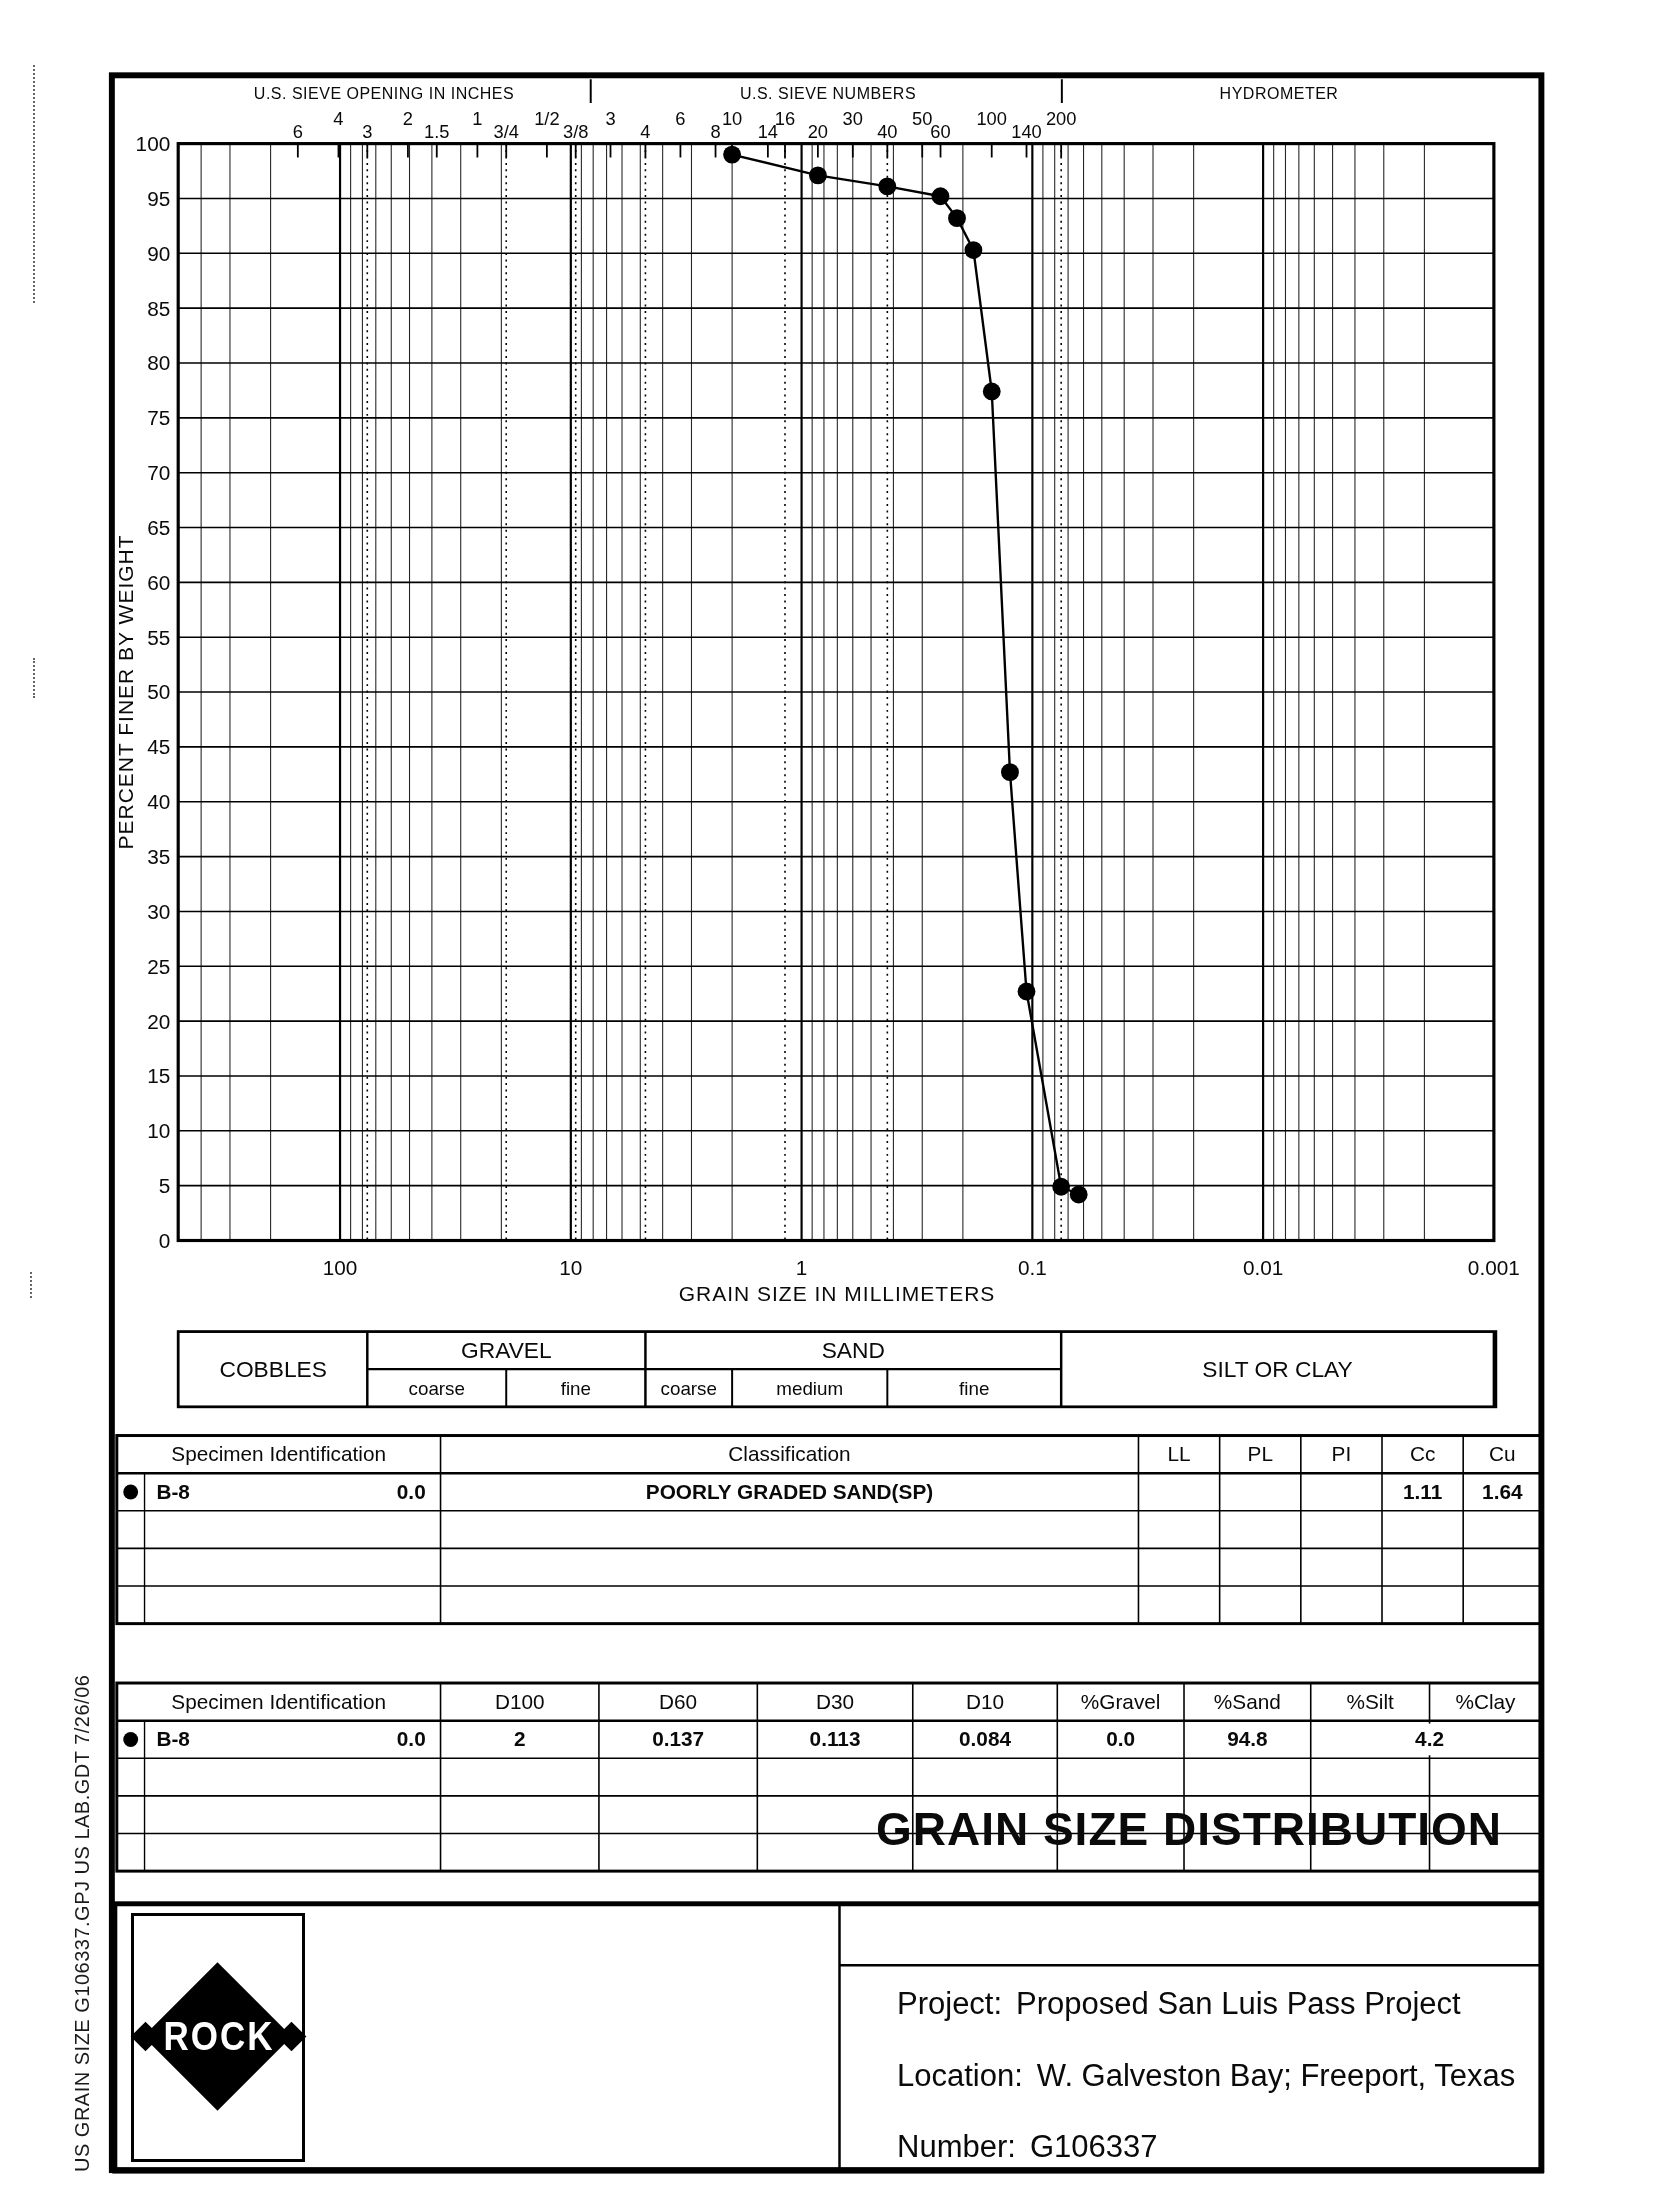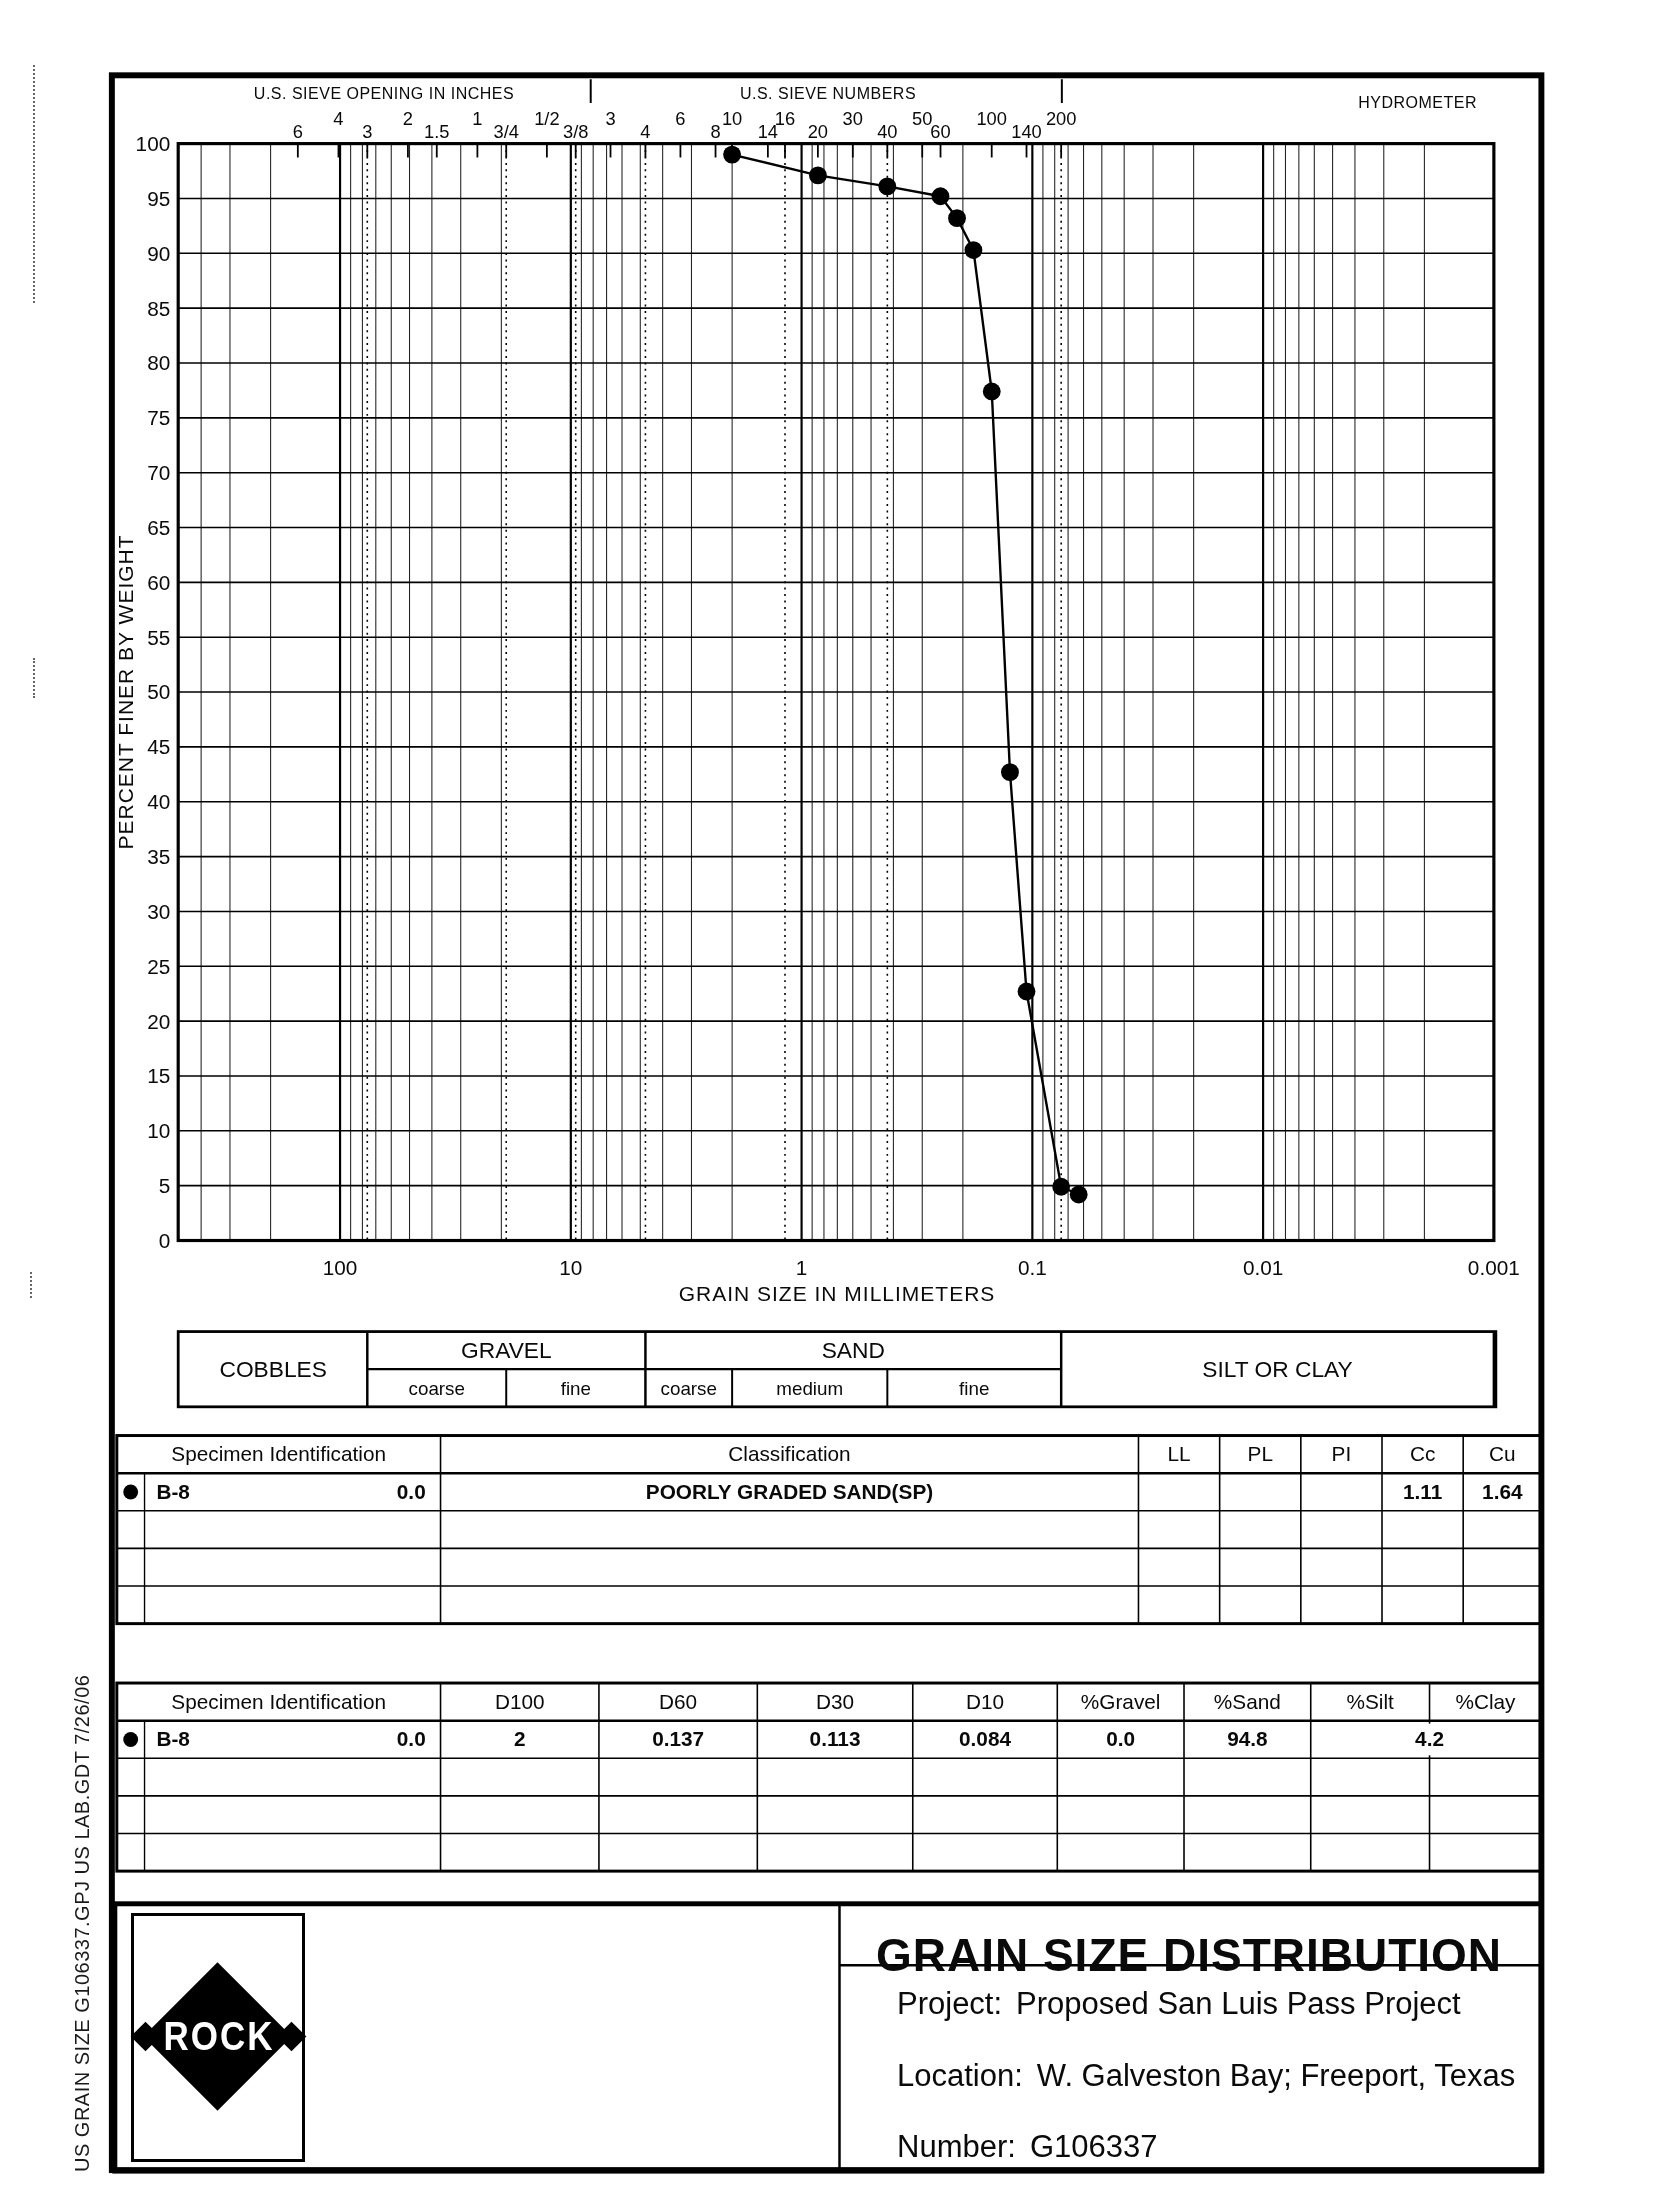--- a/index.html
+++ b/index.html
@@ -15,21 +15,21 @@
   .hdr-title { font-size:16px; letter-spacing:0.5px; text-align:center; }
   .axis-title { font-size:21px; letter-spacing:1px; }
   #y-axis-title { left:126px; top:692px; transform:translate(-50%,-50%) rotate(-90deg); }
   #x-axis-title { left:837px; top:1294px; transform:translate(-50%,-50%); }
   #sidebar-note {
     left:71px; top:2172px; transform:rotate(-90deg); transform-origin:0 0;
     font-size:20px; letter-spacing:0.5px; color:#1a1a1a;
   }
   
   .footer-line { font-size:26px; line-height:37px; color:#0a0a0a; }
-  #report-title { left:1189px; top:1955px; transform:translate(-50%,-50%);
+  #report-title { left:1189px; top:1829px; transform:translate(-50%,-50%);
     font-size:46px; font-weight:bold; letter-spacing:1px; }
   .proj-line { left:851px; transform:translateY(-50%); font-size:31px;margin-left:46px; }
   .proj-line .lbl { margin-right:14px; }
   
   #logo-box { left:131px; top:1913px; width:174px; height:249px; border:3px solid #000; background:#fff; }
   .diamond { background:#000; }
   #logo-diamond { left:165px; top:1984px; width:105px; height:105px; transform:rotate(45deg); }
   #logo-diamond-l { left:135px; top:2026px; width:21px; height:21px; transform:rotate(45deg); }
   #logo-diamond-r { left:281px; top:2026px; width:21px; height:21px; transform:rotate(45deg); }
   #logo-text { left:219px; top:2036px; transform:translate(-50%,-50%) scaleY(1.15);
@@ -317,21 +317,21 @@
         <text x="1132" y="1764" font-size="21" font-family="&quot;Liberation Sans&quot;,sans-serif" fill="#0a0a0a" text-anchor="middle" font-weight="bold">0.0</text>
         <text x="1260" y="1764" font-size="21" font-family="&quot;Liberation Sans&quot;,sans-serif" fill="#0a0a0a" text-anchor="middle" font-weight="bold">94.8</text>
         <text x="1444" y="1764" font-size="21" font-family="&quot;Liberation Sans&quot;,sans-serif" fill="#0a0a0a" text-anchor="middle" font-weight="bold">4.2</text>
         <rect x="1416" y="1741" width="56" height="32" fill="#fff"></rect>
         <text x="1444" y="1764" font-size="21" font-family="&quot;Liberation Sans&quot;,sans-serif" fill="#0a0a0a" text-anchor="middle" font-weight="bold">4.2</text>
       </g>
     </svg>
 
   <div class="abs txt hdr-title" style="left:186px; top:85px; width:396px;">U.S. SIEVE OPENING IN INCHES</div>
   <div class="abs txt hdr-title" style="left:630px; top:85px; width:396px;">U.S. SIEVE NUMBERS</div>
-  <div class="abs txt hdr-title" style="left:1081px; top:94px; width:396px;text-align:right;">HYDROMETER</div>
+  <div class="abs txt hdr-title" style="left:1081px; top:85px; width:396px;">HYDROMETER</div>
 
   <div id="y-axis-title" class="abs txt axis-title">PERCENT FINER BY WEIGHT</div>
   <div id="x-axis-title" class="abs txt axis-title">GRAIN SIZE IN MILLIMETERS</div>
 
   <div id="sidebar-note" class="abs txt">US  GRAIN  SIZE  G106337.GPJ  US  LAB.GDT  7/26/06</div>
 
   <div id="logo-box" class="abs"></div>
   <div id="logo-diamond" class="abs diamond"></div>
   <div id="logo-diamond-l" class="abs diamond"></div>
   <div id="logo-diamond-r" class="abs diamond"></div>

